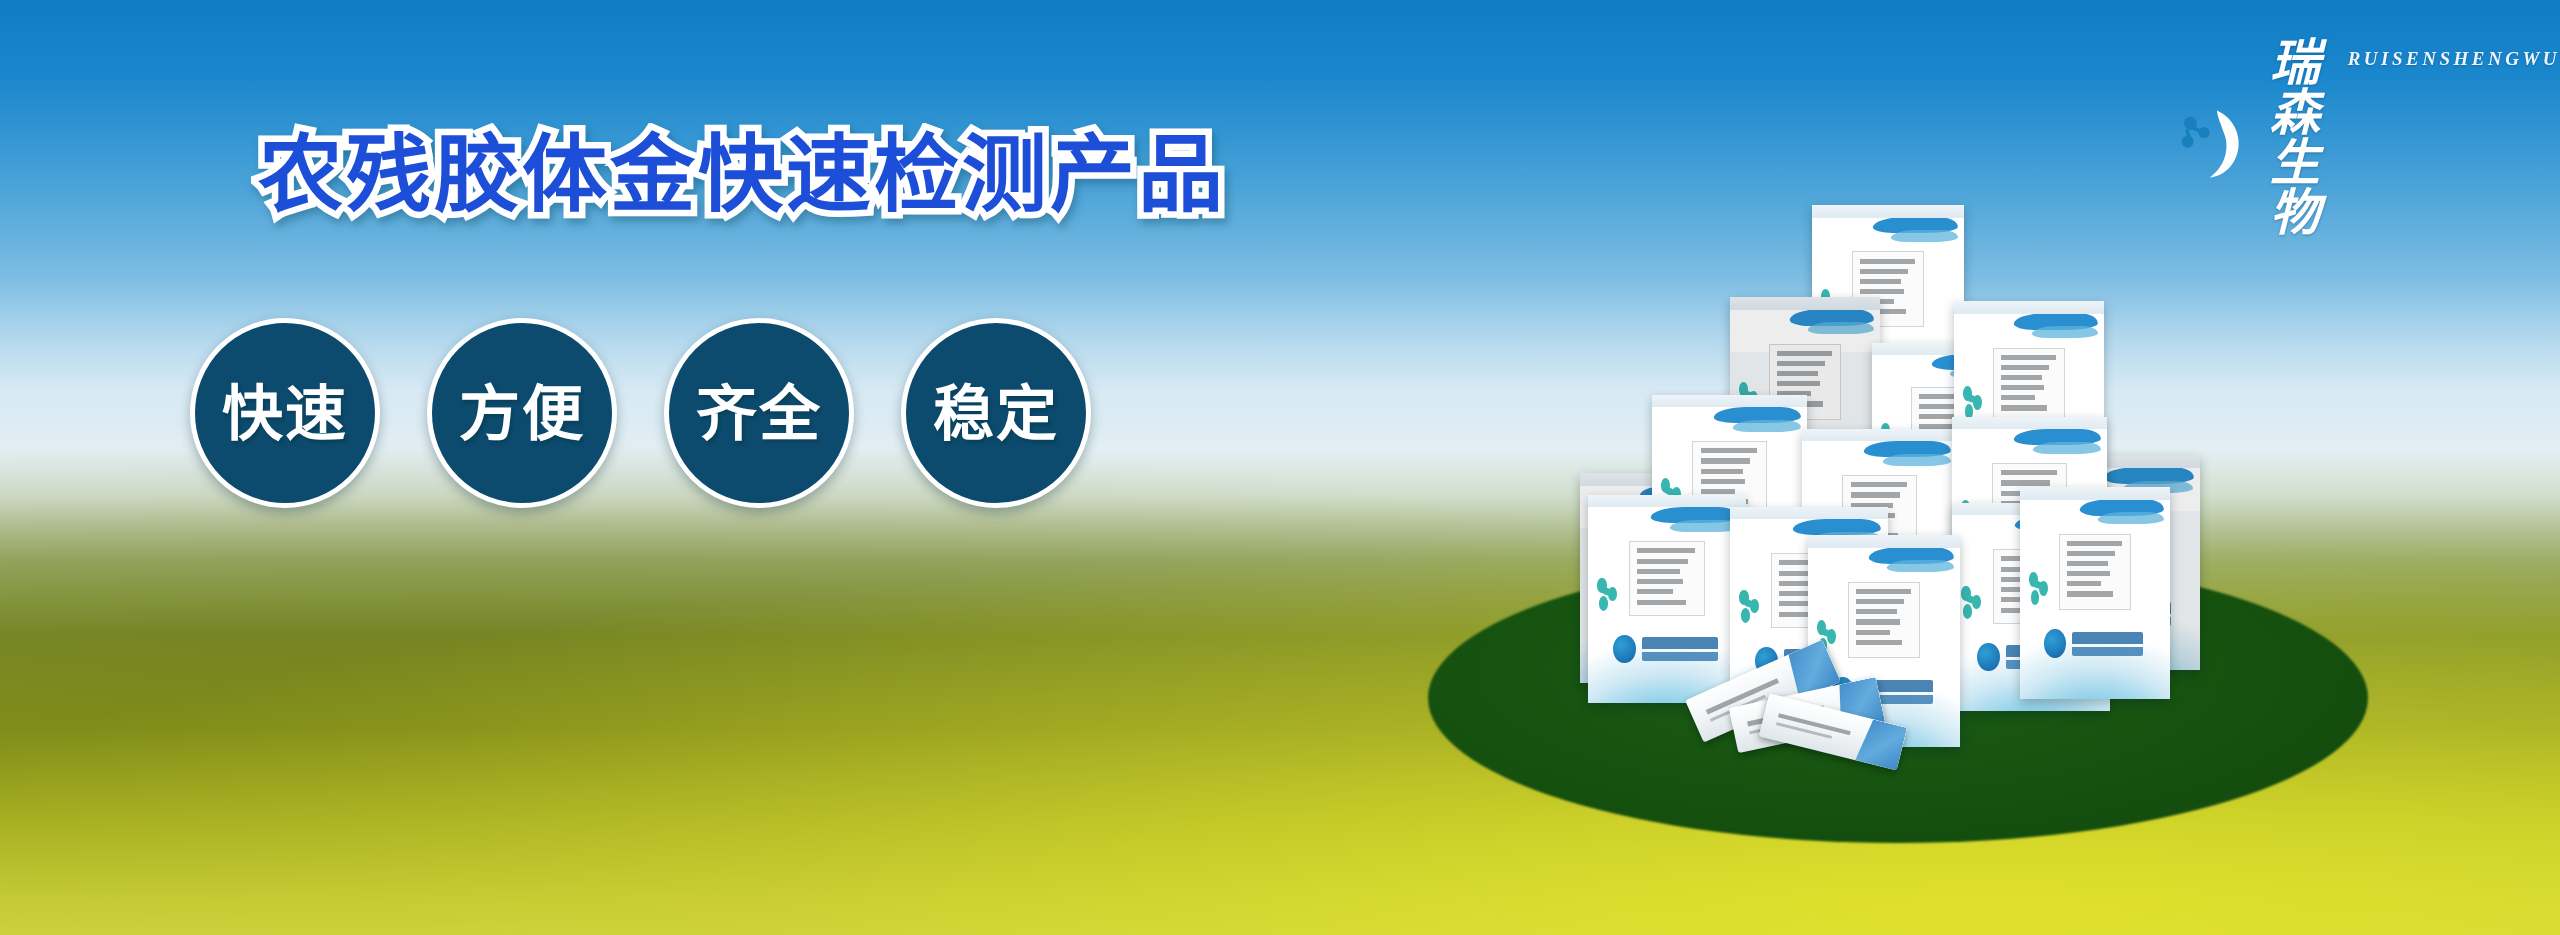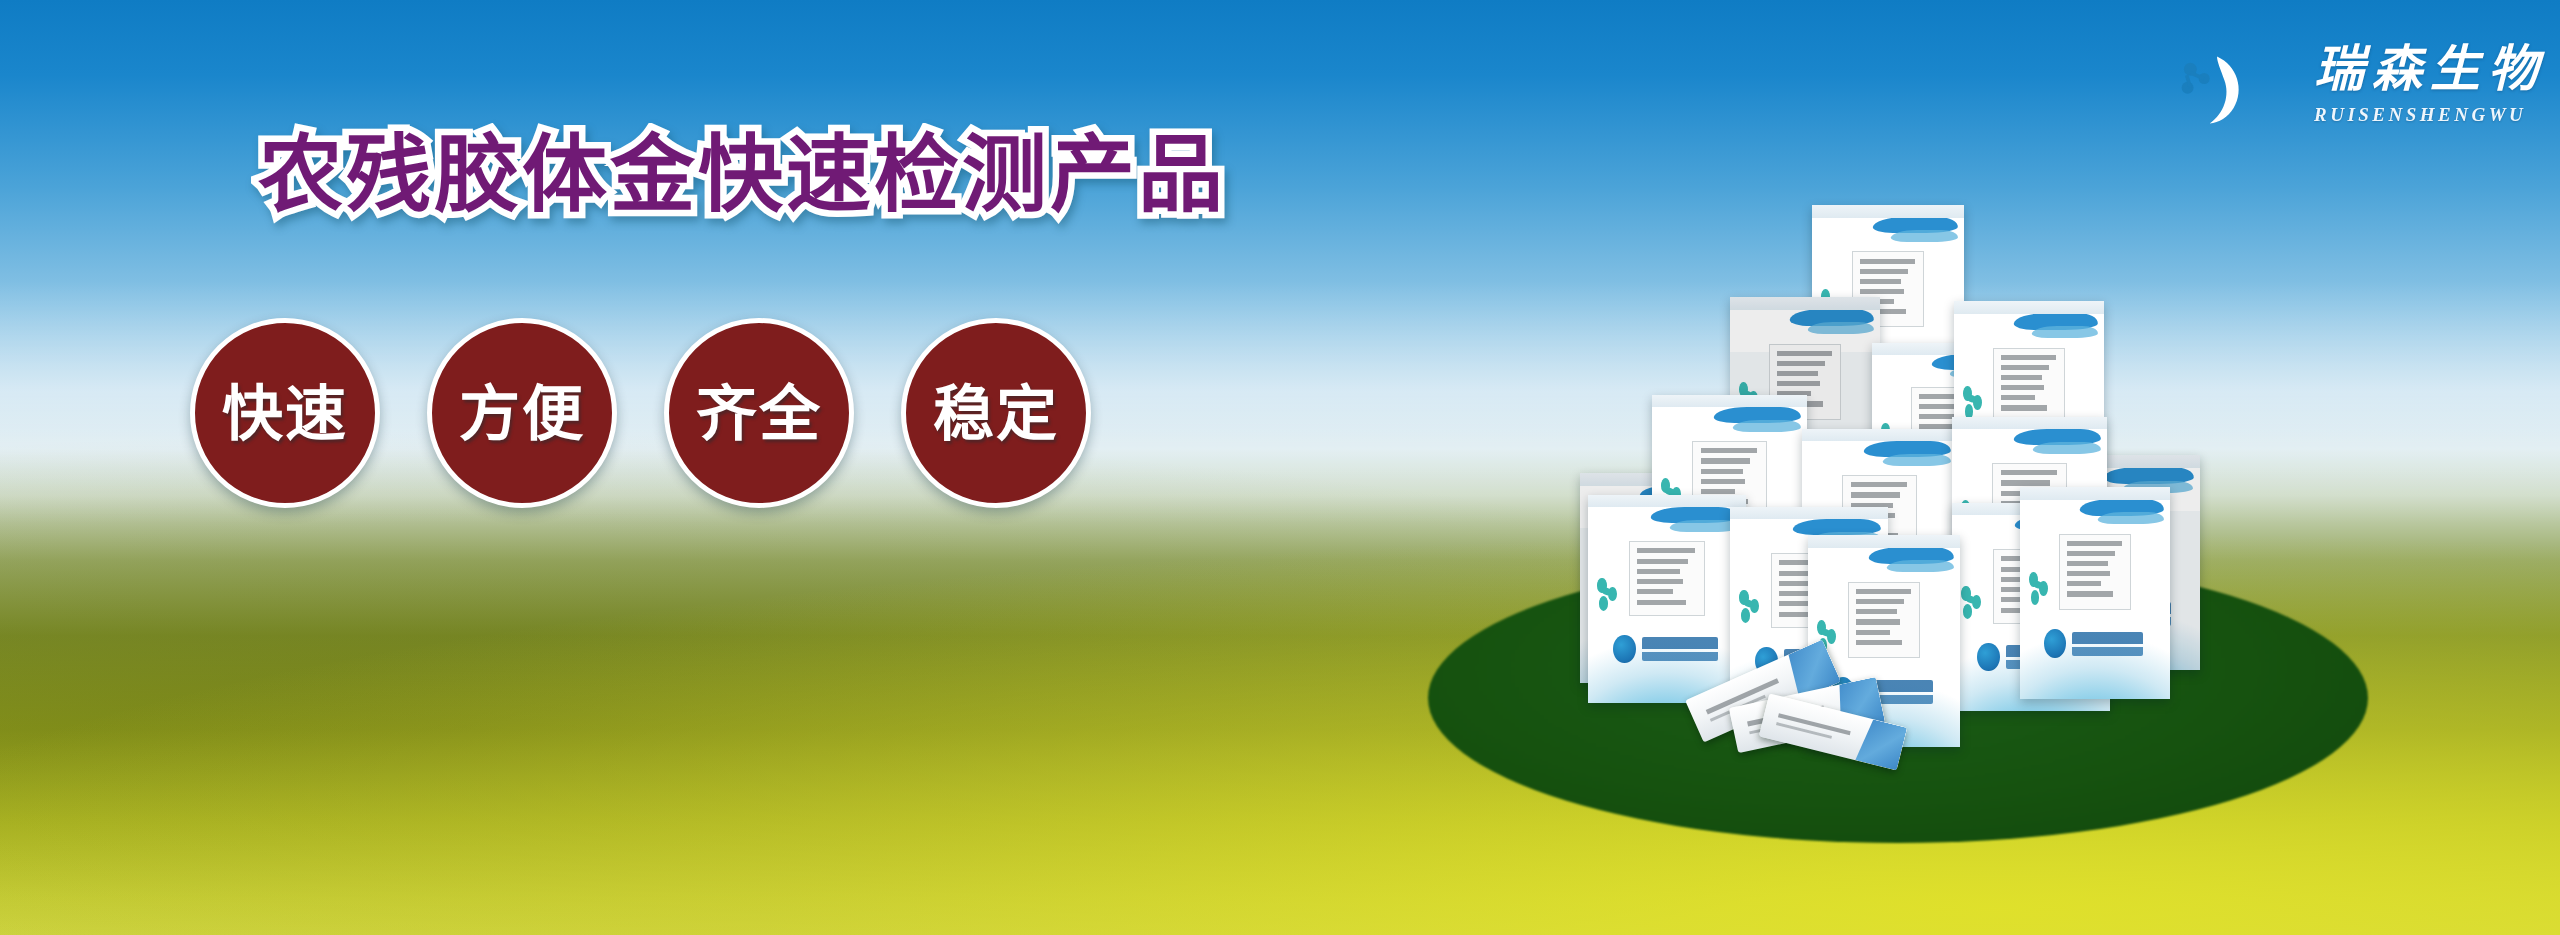--- a/index.html
+++ b/index.html
@@ -48,21 +48,21 @@
   
   .logo{
     position:absolute;
     left:2160px; top:38px;
     display:flex;align-items:center;gap:18px;
   }
   .logo-mark{
     width:92px;height:92px;position:relative;flex:0 0 auto;
   }
   .logo-mark svg{display:block;width:92px;height:92px;}
-  .logo-words{display:flex;flex-direction:column;line-height:1;margin-left:44px;}
+  .logo-words{display:flex;flex-direction:row;line-height:1;}
   .logo-cn{
     color:#ffffff;
     font-family:"Liberation Serif","DejaVu Serif",serif;
     font-size:50px;font-weight:700;letter-spacing:8px;
     text-shadow:0 1px 3px rgba(0,50,90,.35);
     font-style:italic;
   }
   .logo-en{
     color:#eef6fc;
     font-family:"Liberation Serif","DejaVu Serif",serif;
@@ -71,42 +71,42 @@
     text-shadow:0 1px 2px rgba(0,50,90,.3);
   }
 
   
   .headline{
     position:absolute;
     left:258px;top:105px;
     font-size:85px;
     font-weight:700;
     letter-spacing:3px;
-    color:#701a75;
+    color:#1d4ed8;
     font-family:"DejaVu Sans","Liberation Sans",sans-serif;
     white-space:nowrap;
     -webkit-text-stroke:13px #ffffff;
     paint-order:stroke fill;
     filter:drop-shadow(3px 5px 4px rgba(0,60,80,.33));
   }
 
   
   .circles{
     position:absolute;
     left:190px;top:318px;
     width:1090px;
   }
   .circ-row{
     display:flex;
     gap:47px;
   }
   .circ-row.row2{margin-top:26px;margin-left:125px;}
   .circle{
     width:190px;height:190px;border-radius:50%;
-    background:#7f1d1d;
+    background:#0c4a6e;
     border:5px solid #ffffff;
     display:flex;align-items:center;justify-content:center;
     box-shadow:0 5px 12px rgba(0,40,50,.30);
     flex:0 0 auto;
   }
   .circle span{
     color:#ffffff;
     font-size:61px;
     font-weight:700;
     letter-spacing:2px;

